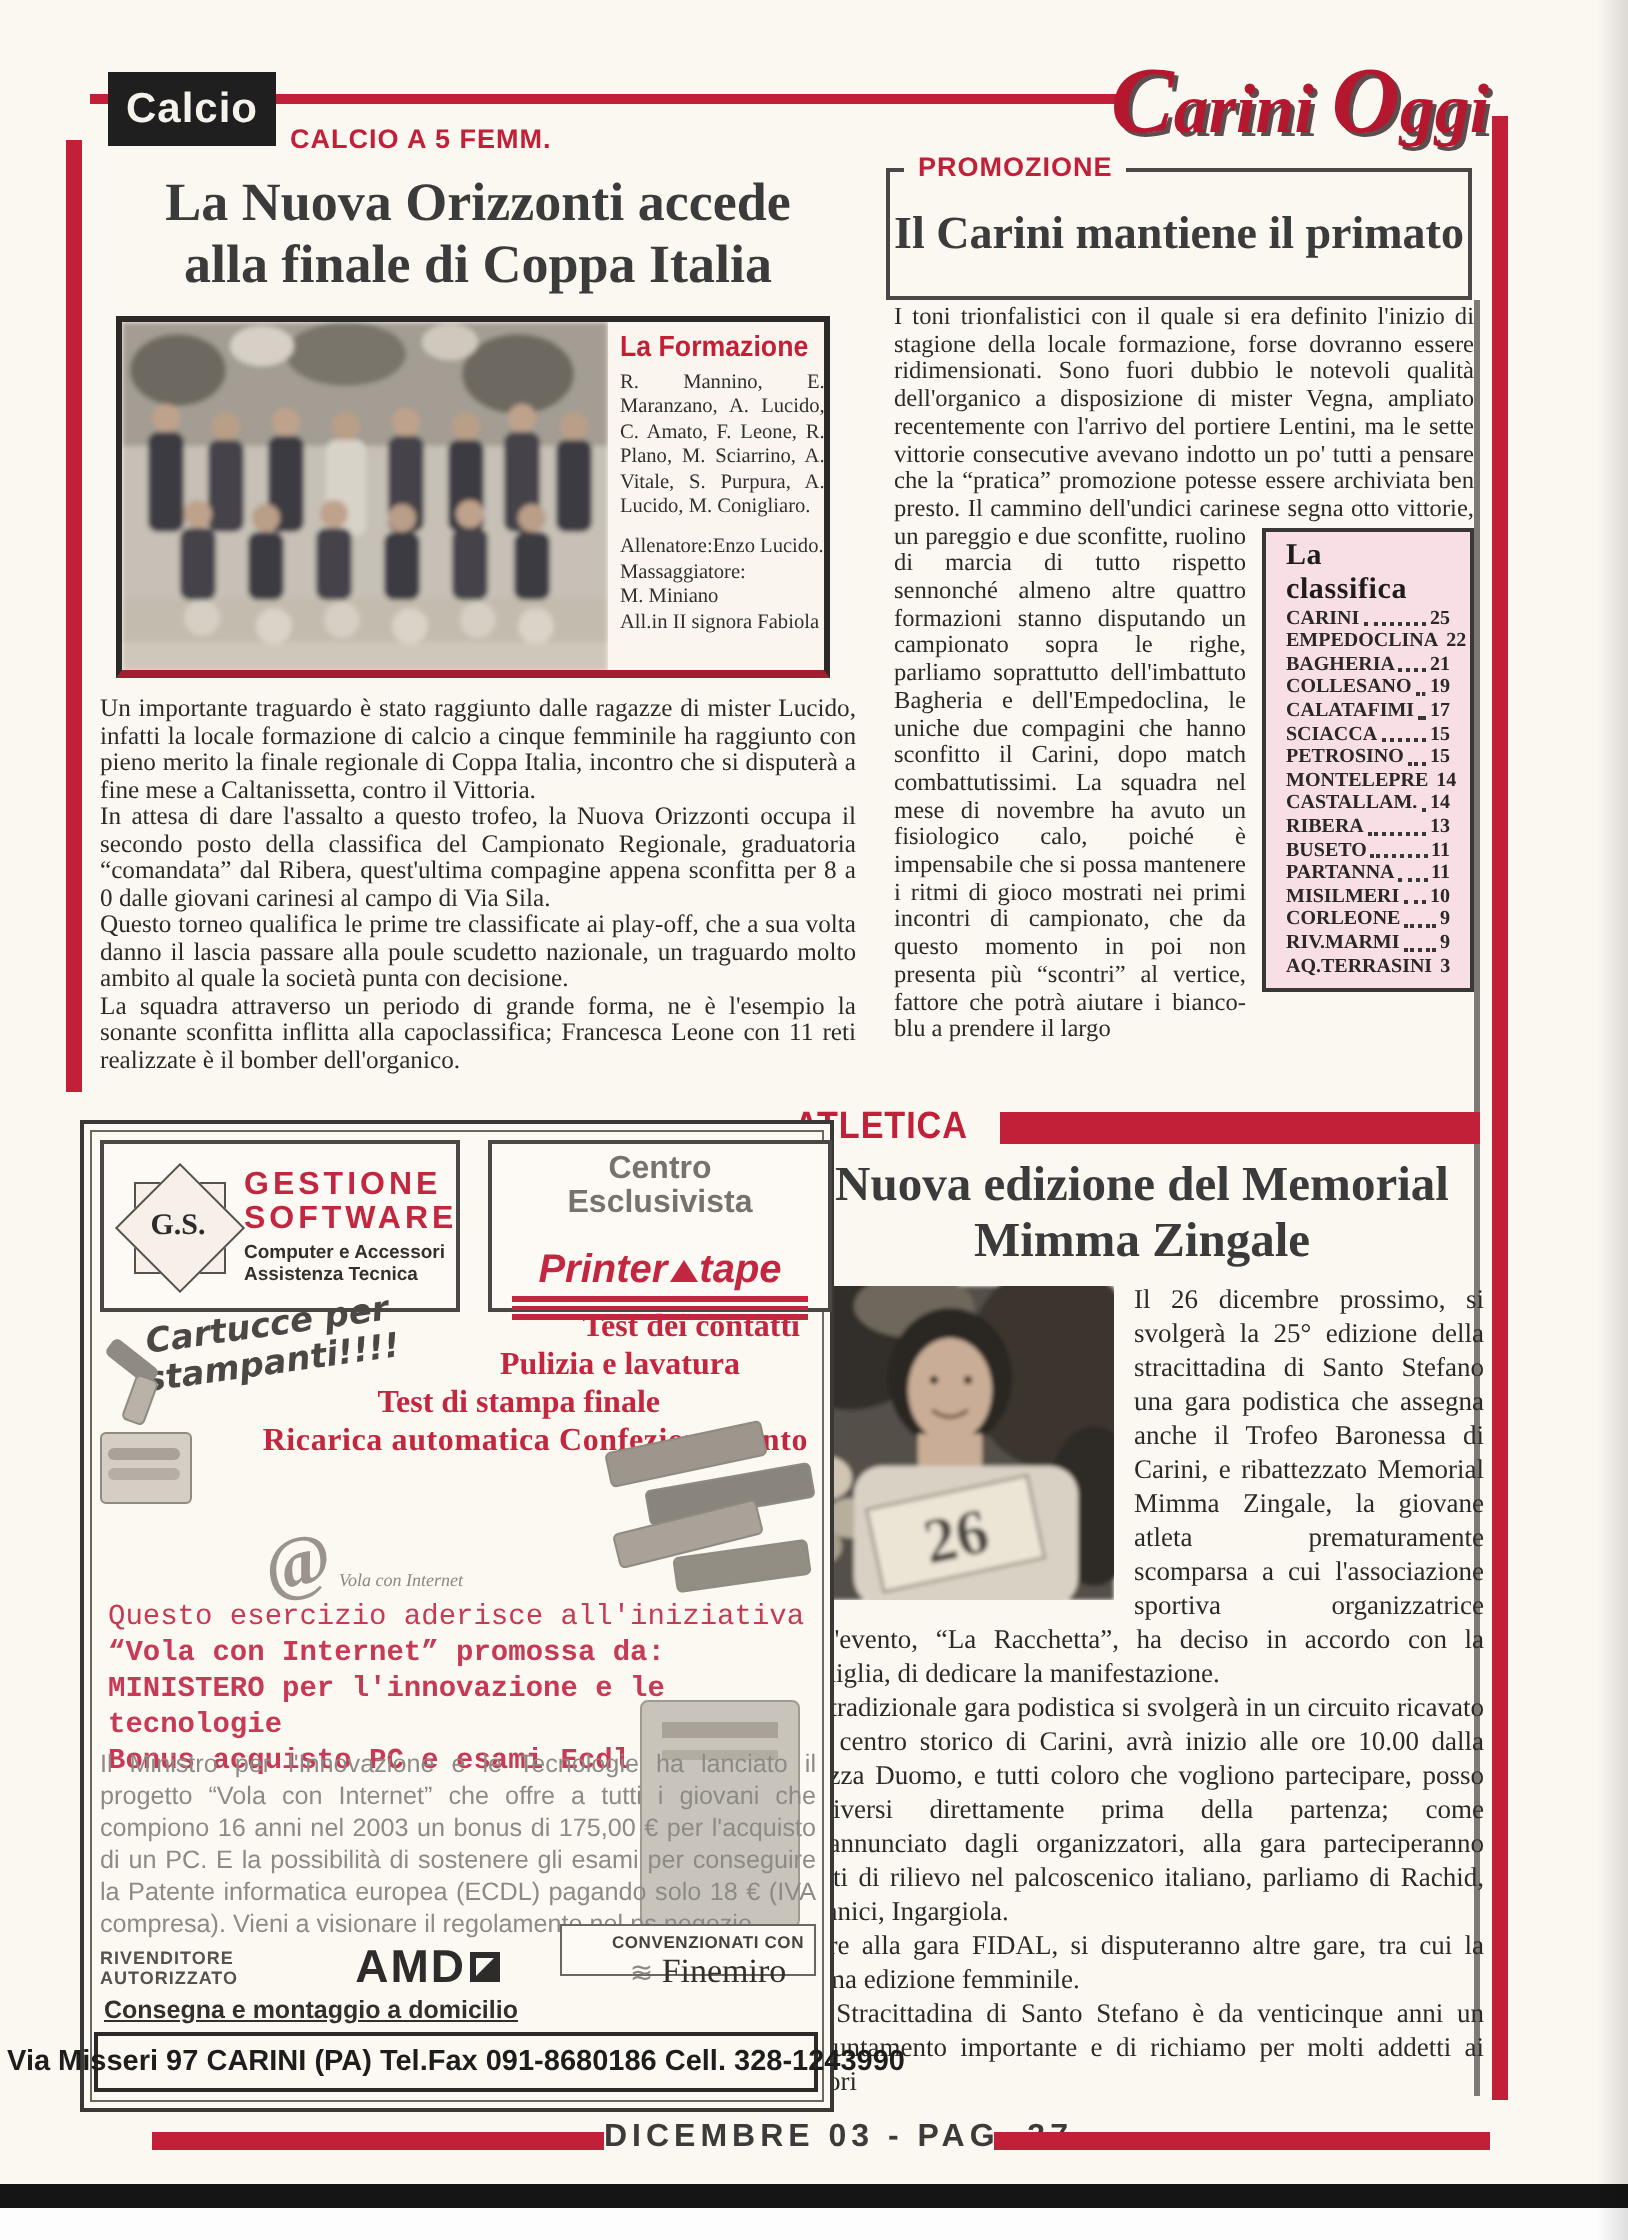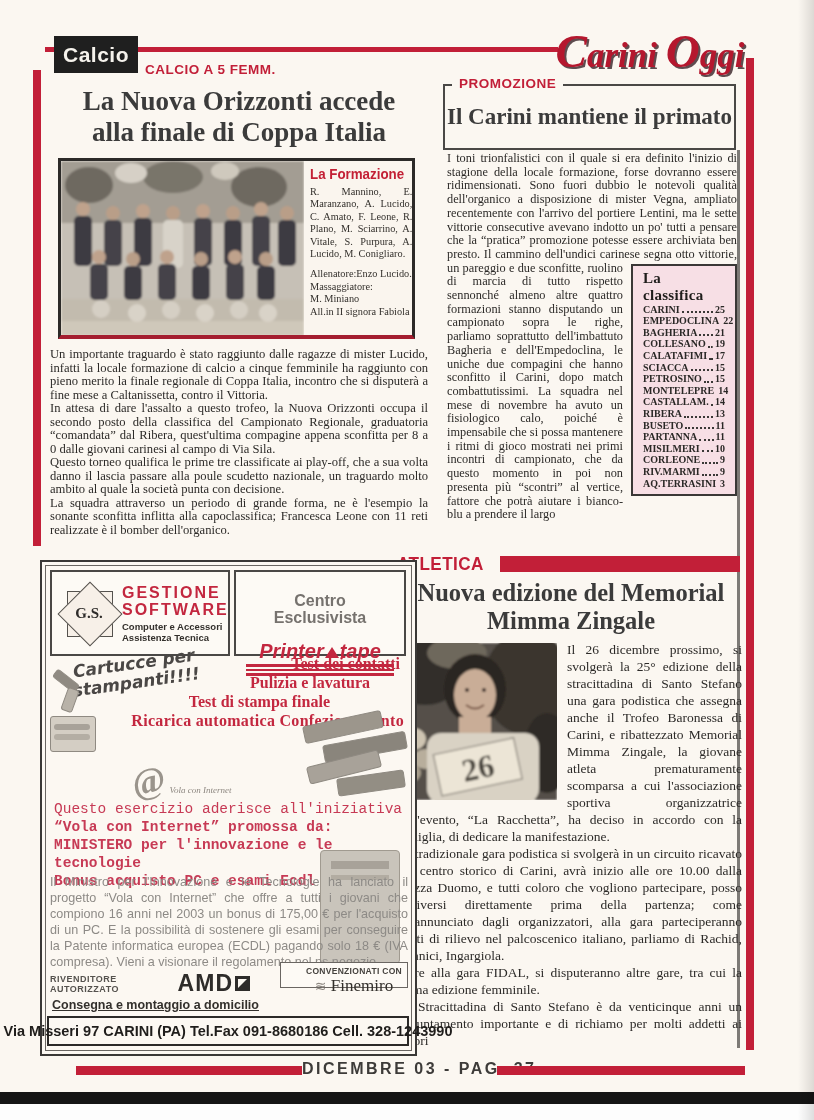--- a/index.html
+++ b/index.html
@@ -84,22 +84,22 @@
   .gs-star .sq{position:absolute;left:7px;top:7px;width:44px;height:44px;
      border:1.5px solid #55524e;background:#f7f0e8;}
   .gs-star .sq.rot{transform:rotate(45deg);}
   .gs-monogram{position:absolute;left:0;top:0;width:58px;height:58px;display:flex;
      align-items:center;justify-content:center;font-weight:bold;font-size:15px;color:#2e2c2a;}
   .gs-text{flex:1;}
   .gs-name{font-family:"Liberation Sans",sans-serif;font-weight:bold;font-size:16px;
      line-height:17px;color:#c3273f;letter-spacing:2px;}
   .gs-sub{font-family:"Liberation Sans",sans-serif;font-weight:bold;font-size:9.5px;
      line-height:11px;color:#33302c;margin-top:3px;}
-  .pt-box{left:192px;top:8px;width:172px;height:86px;border:2px solid #4a4846;
-     text-align:center;padding-top:20px;box-sizing:border-box;background:#fdfaf5;}
+  .pt-box{left:202px;top:8px;width:172px;height:86px;border:2px solid #4a4846;
+     text-align:center;padding-top:4px;box-sizing:border-box;background:#fdfaf5;}
   .pt-centro{font-family:"Liberation Sans",sans-serif;font-weight:bold;font-size:16px;
      line-height:17px;color:#76726e;}
   .pt-brand{font-family:"Liberation Sans",sans-serif;font-weight:bold;font-style:italic;
      font-size:20px;color:#c3273f;line-height:22px;margin-top:14px;white-space:nowrap;}
   .pt-tri{display:inline-block;width:0;height:0;border-left:7px solid transparent;
      border-right:7px solid transparent;border-bottom:11px solid #c3273f;margin:0 1px;}
   .pt-lines div{height:2.5px;background:#c3273f;margin:2px 10px 0;}
   .handwritten{left:18px;top:92px;width:150px;transform:rotate(-8deg);
      font-family:"DejaVu Sans",sans-serif;font-weight:bold;font-style:italic;
      font-size:17px;line-height:19px;color:#4a4745;text-align:center;}

